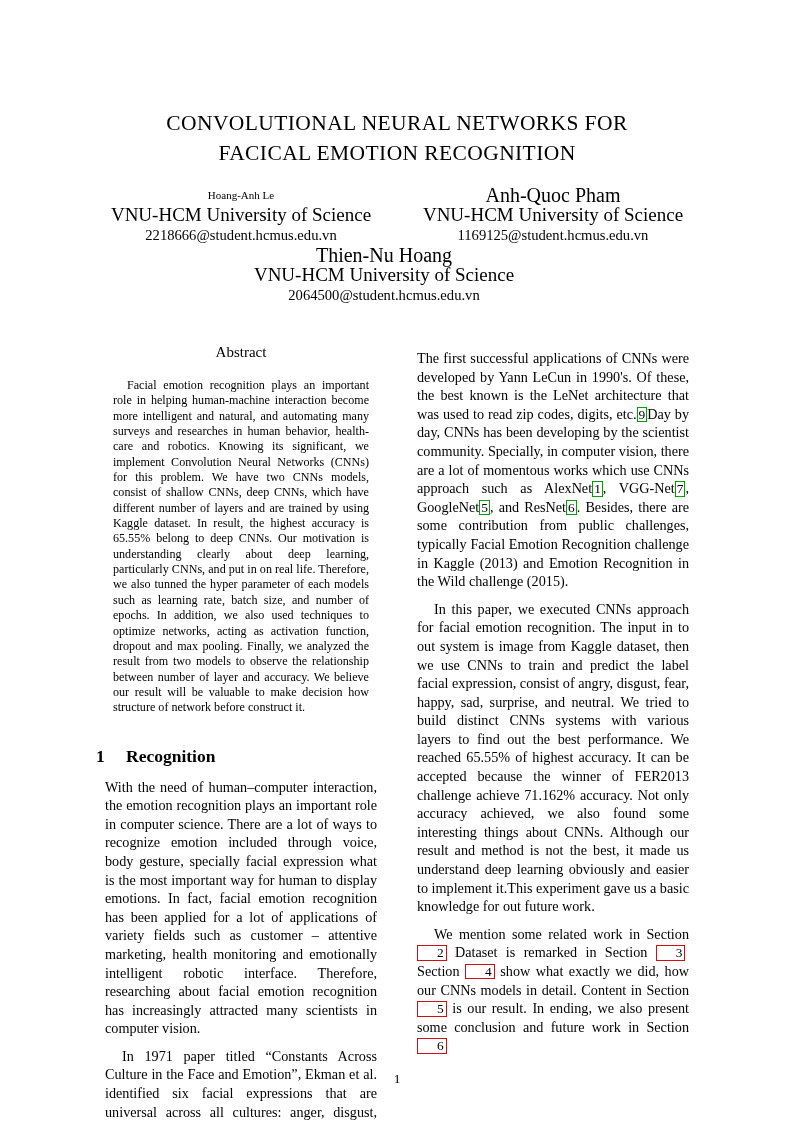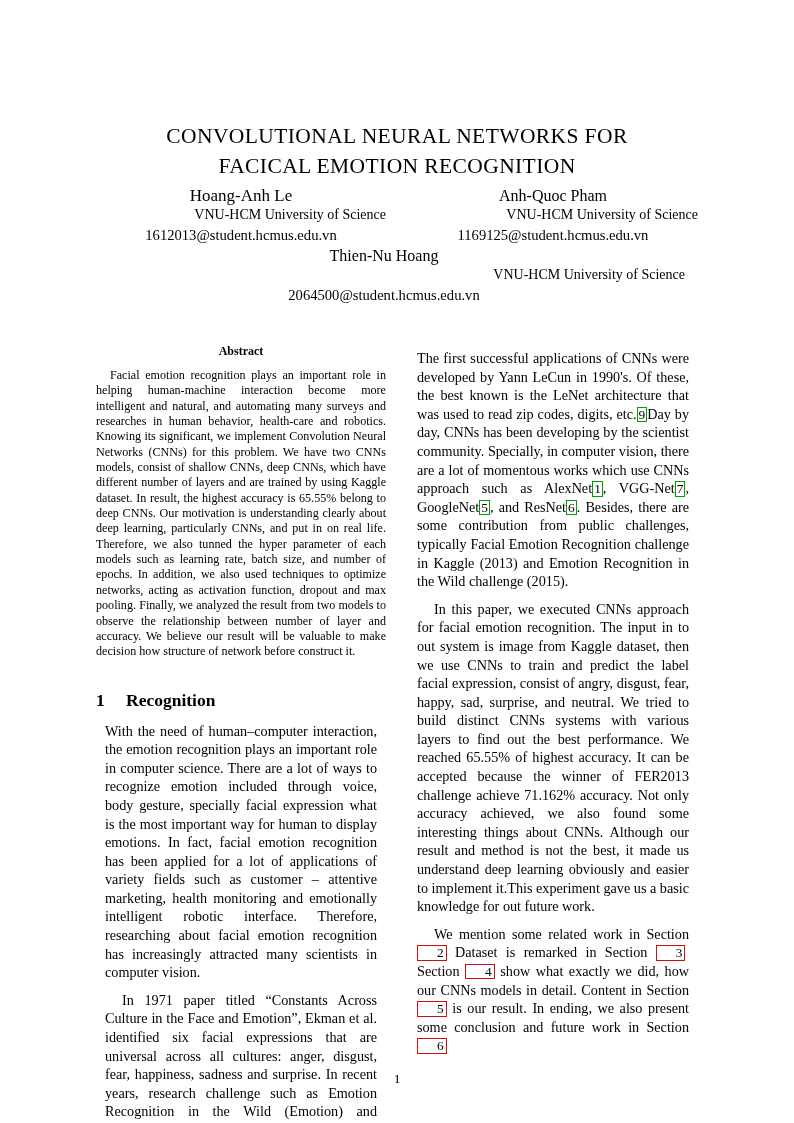--- a/index.html
+++ b/index.html
@@ -23,21 +23,21 @@
     top: 104px;
     left: 96px;
     width: 602px;
     text-align: center;
   }
   .paper-title {
     font-size: 21.5px;
     line-height: 30px;
     letter-spacing: 0.4px;
     font-weight: 400;
-    margin: 17px;
+    margin: 4px;
   }
   .paper-title .tline { display: block; }
 
   
   .authors-row {
     position: absolute;
     top: 186px;
     left: 96px;
     width: 602px;
     display: flex;
@@ -48,31 +48,30 @@
     text-align: center;
   }
   .author-center {
     position: absolute;
     top: 246px;
     left: 83px;
     width: 602px;
     text-align: center;
   }
   .author-name {
-    font-size: 16px;
+    font-size: 20px;
     line-height: 19px;
   }
   .author-name.small {
-    font-size: 17px;
+    font-size: 11px;
     line-height: 19px;
   }
   .author-affil {
-    font-size: 14px;
+    font-size: 19px;
     line-height: 20px;
-    text-align: right;
   }
   .author-email {
     font-size: 14.6px;
     line-height: 20px;
   }
 
   
   .columns {
     position: absolute;
     top: 340px;
@@ -81,31 +80,31 @@
     height: 730px;
     display: flex;
     justify-content: space-between;
   }
   .col {
     width: 290px;
     position: relative;
   }
 
   .abstract-heading {
-    font-size: 12px;
-    font-weight: bold;
+    font-size: 15px;
+    font-weight: normal;
     text-align: center;
     margin: 4px 0 9px 0;
   }
   .abstract-body p {
     font-size: 12.1px;
     line-height: 15.35px;
     text-align: justify;
     text-justify: inter-word;
-    margin: 0;
+    margin: 17px;
     text-indent: 14px;
     hyphens: auto;
     -webkit-hyphens: auto;
   }
 
   .section-heading {
     font-size: 17.5px;
     font-weight: bold;
     margin: 30px 0 11px 0;
     display: flex;
@@ -171,21 +170,21 @@
     <h1 class="paper-title">
       <span class="tline">CONVOLUTIONAL NEURAL NETWORKS FOR</span>
       <span class="tline">FACICAL EMOTION RECOGNITION</span>
     </h1>
   </div>
 
   <div class="authors-row">
     <div class="author-col">
       <div class="author-name small">Hoang-Anh Le</div>
       <div class="author-affil">VNU-HCM University of Science</div>
-      <div class="author-email">1612013@student.hcmus.edu.vn</div>
+      <div class="author-email">2218666@student.hcmus.edu.vn</div>
     </div>
     <div class="author-col">
       <div class="author-name">Anh-Quoc Pham</div>
       <div class="author-affil">VNU-HCM University of Science</div>
       <div class="author-email">1169125@student.hcmus.edu.vn</div>
     </div>
   </div>
 
   <div class="author-center">
     <div class="author-name">Thien-Nu Hoang</div>

